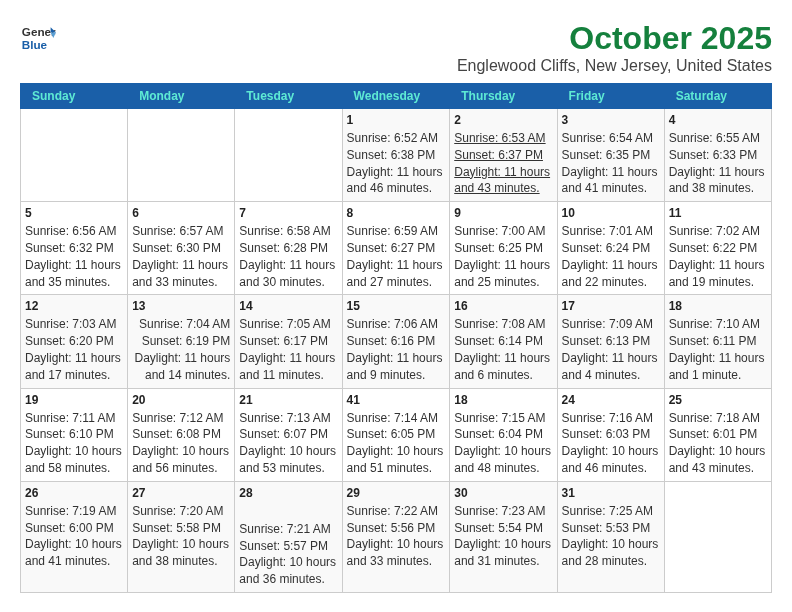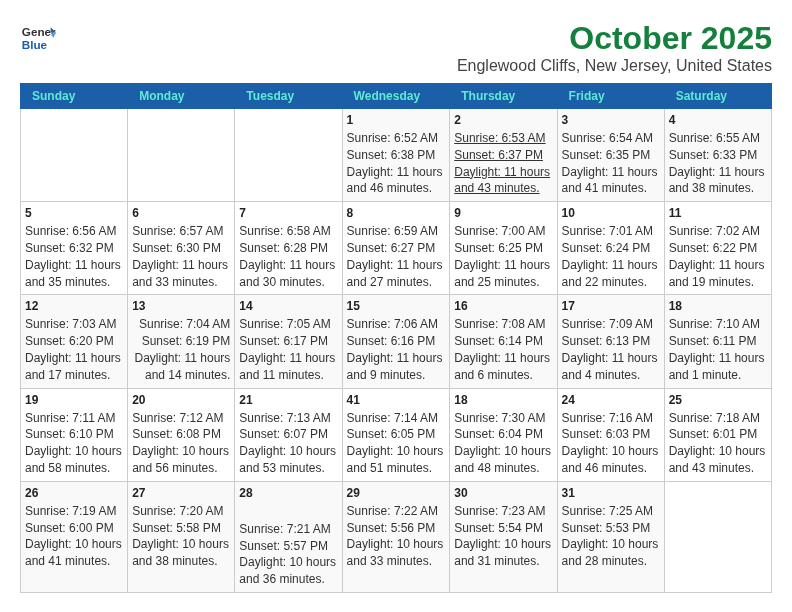--- a/index.html
+++ b/index.html
@@ -244,21 +244,21 @@
 Daylight: 10 hours and 53 minutes.</div>
         </td>
         <td>
           <div class="day-number">41</div>
           <div class="day-info" style="white-space: pre-line;">Sunrise: 7:14 AM
 Sunset: 6:05 PM
 Daylight: 10 hours and 51 minutes.</div>
         </td>
         <td>
           <div class="day-number">18</div>
-          <div class="day-info" style="white-space: pre-line;">Sunrise: 7:30 AM
+          <div class="day-info" style="white-space: pre-line;">Sunrise: 7:15 AM
 Sunset: 6:04 PM
 Daylight: 10 hours and 48 minutes.</div>
         </td>
         <td>
           <div class="day-number">24</div>
           <div class="day-info" style="white-space: pre-line;">Sunrise: 7:16 AM
 Sunset: 6:03 PM
 Daylight: 10 hours and 46 minutes.</div>
         </td>
         <td>

